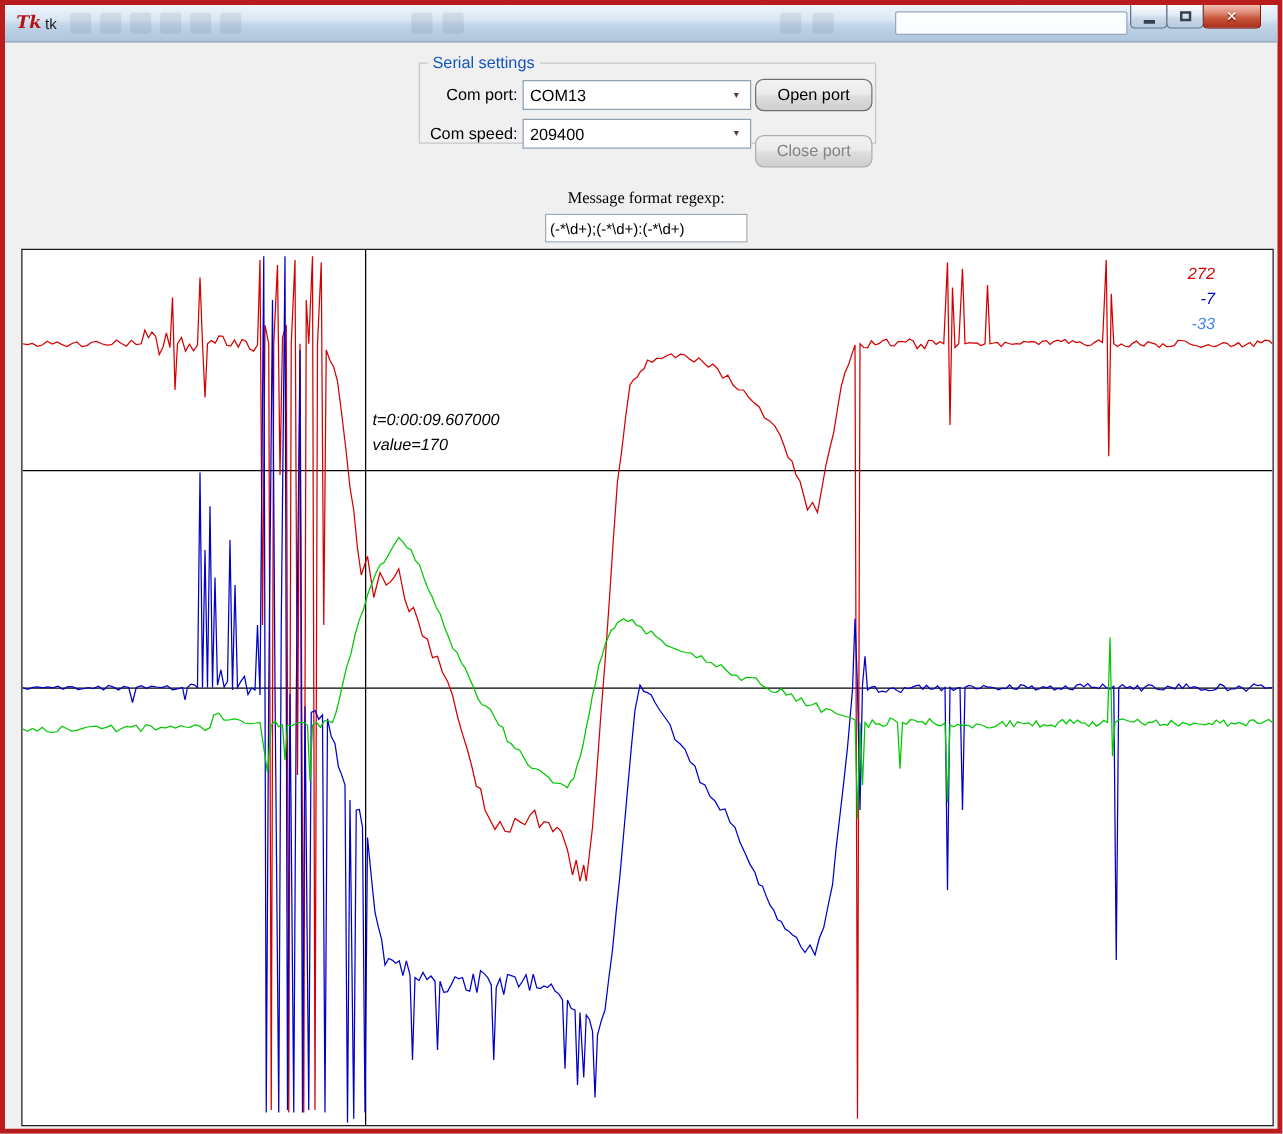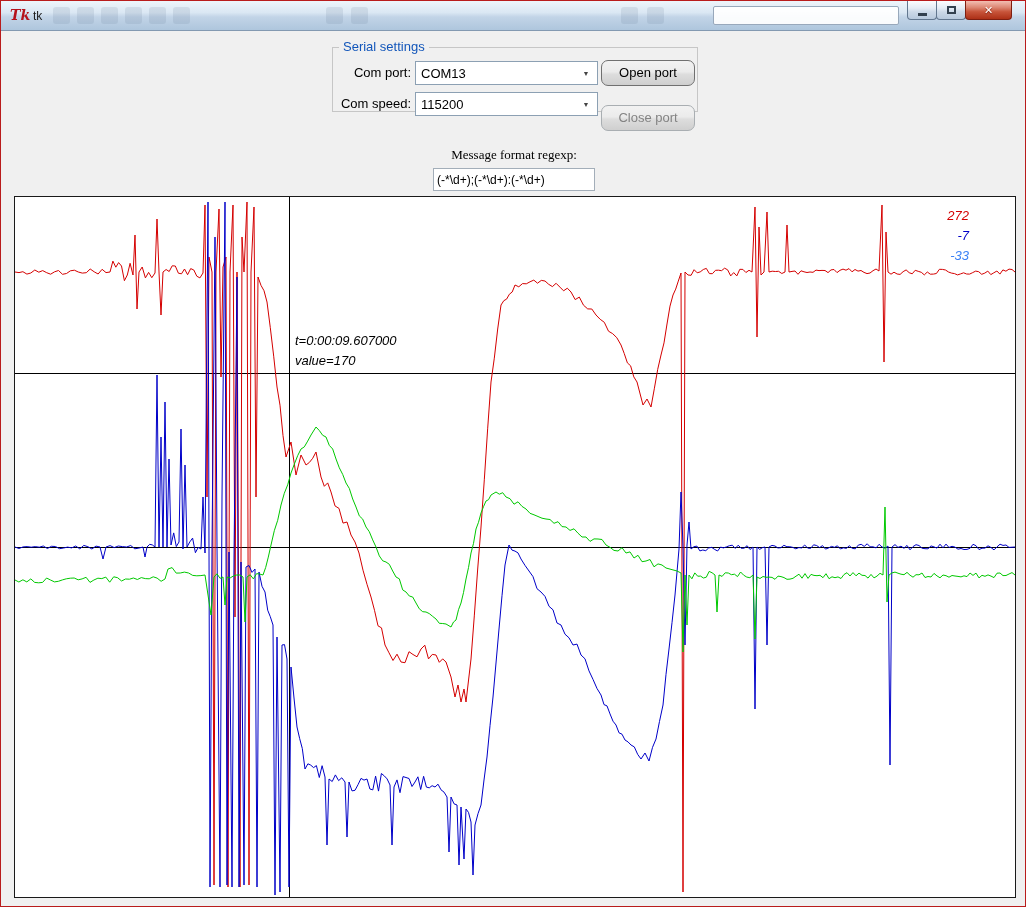--- a/index.html
+++ b/index.html
@@ -1,21 +1,21 @@
 <!DOCTYPE html>
 <html><head>
 <meta charset="utf-8">
 <style>
   * { margin:0; padding:0; box-sizing:border-box; }
   html,body { background:#d8dde2; }
   body { font-family:"Liberation Sans","DejaVu Sans",sans-serif; font-size:13px; color:#000; }
 
   .window {
     position:relative; width:1026px; height:907px;
-    background:#f0f0f0; border:1px solid #b91c1c; overflow:hidden;
+    background:#f0f0f0; border:4px solid #b91c1c; overflow:hidden;
   }
 
   
   .titlebar {
     position:relative; height:30px;
     background:linear-gradient(180deg,#eef5fb 0%,#dae7f3 40%,#c2d4e7 55%,#aec6dd 100%);
     border-bottom:1px solid #8399b1;
   }
   .tk-logo {
     position:absolute; left:9px; top:6px; width:18px; height:16px;
@@ -84,21 +84,21 @@
   }
 
   
   .plot {
     position:absolute; left:13px; top:195px; width:1002px; height:702px;
     background:#fff; border:1px solid #1a1a1a;font-style:italic;
   }
   .plot svg { display:block; }
   .legend { position:absolute; top:9px; right:46px; text-align:right; font-size:13px; line-height:20px; }
   .legend div { white-space:nowrap; }
-  .cursor-text { position:absolute; left:280px; font-size:13px; color:#000;margin-top:8px; }
+  .cursor-text { position:absolute; left:280px; font-size:13px; color:#000; }
   .cursor-time { top:128px; }
   .cursor-value { top:148px; }
 </style>
 </head>
 <body>
 
 <div class="window">
 
   <div class="titlebar">
     <div class="tk-logo">Tk</div>
@@ -134,21 +134,21 @@
 
     <span class="row-label" style="top:13px">Com port:</span>
     <div class="combo" style="top:13px">
       <span>COM13</span>
       <span class="combo-arrow">▼</span>
     </div>
     <div class="tk-button" style="top:12px">Open port</div>
 
     <span class="row-label" style="top:44px">Com speed:</span>
     <div class="combo" style="top:44px">
-      <span>115200</span>
+      <span>209400</span>
       <span class="combo-arrow">▼</span>
     </div>
     <div class="tk-button disabled" style="top:43px">Close port</div>
   </div>
 
   <div class="regexp-label">Message format regexp:</div>
   <input class="regexp-entry" value="(-*\d+);(-*\d+):(-*\d+)" style="">
 
   <div class="plot">
     <svg width="1000" height="700" viewBox="0 0 1000 700">

